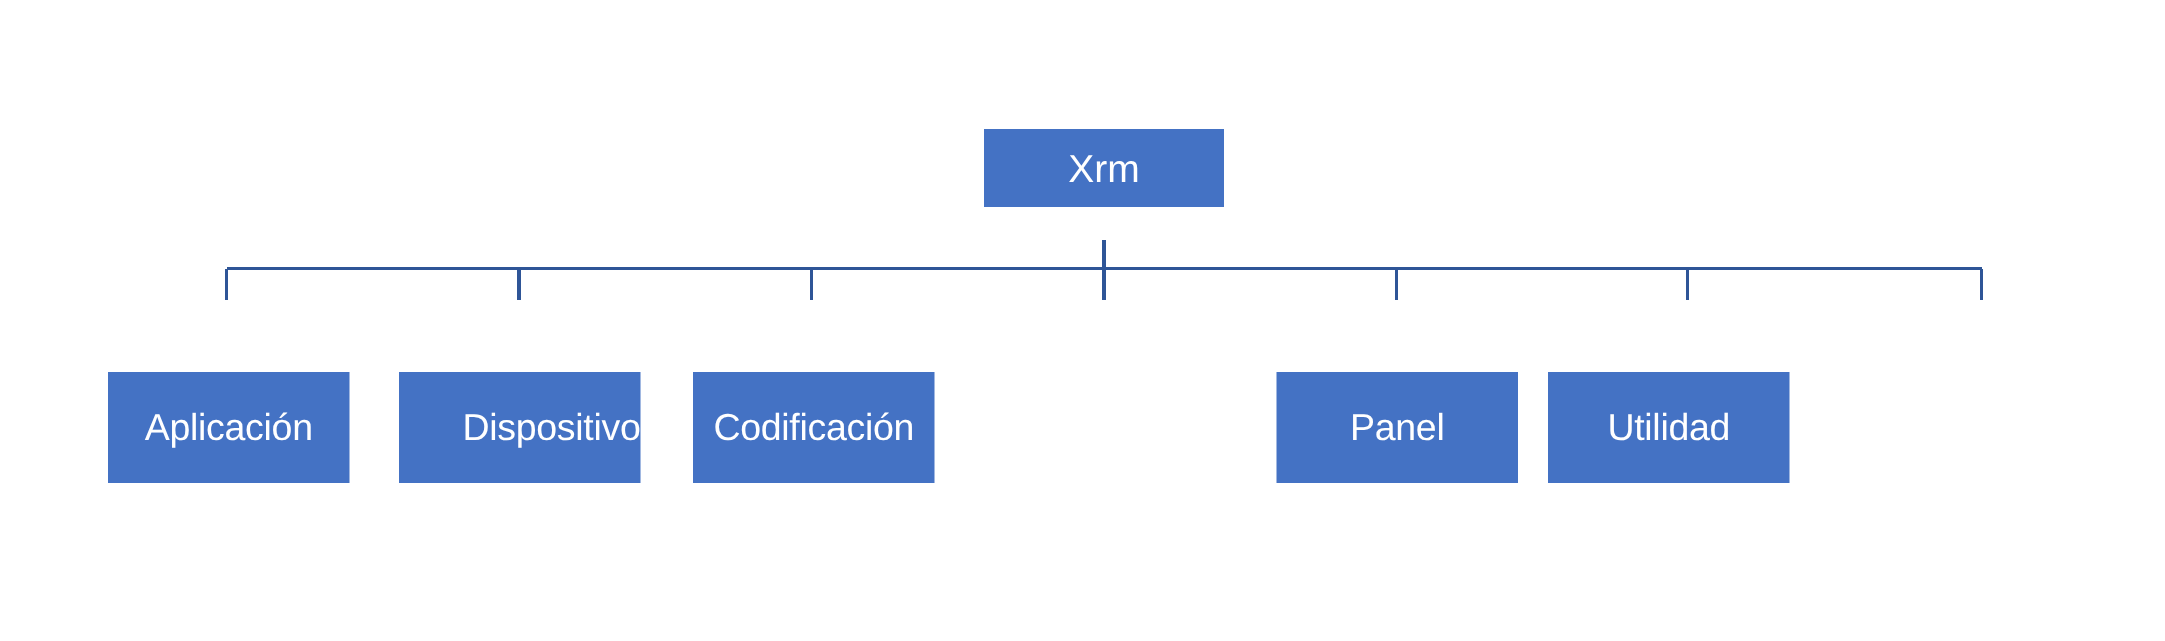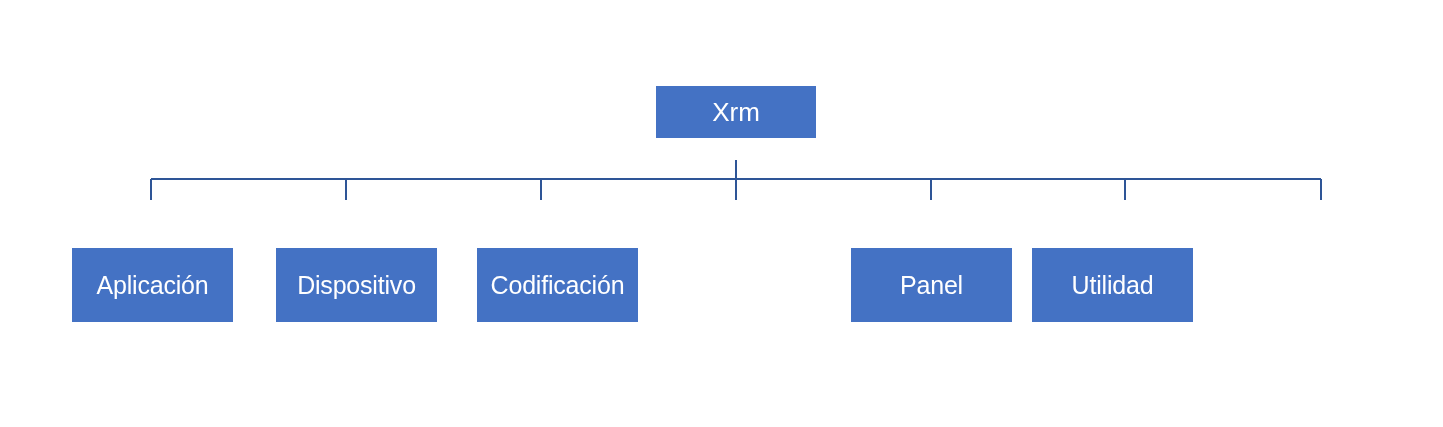--- a/index.html
+++ b/index.html
@@ -56,22 +56,22 @@
     width: 161px;
     height: 74px;
     font-size: 25px;
     margin-top: 48px;
   }
   .node-child .node-label {
     font-size: 25px;
     letter-spacing: -0.2px;
   }
   #node-child-0 { left: 72px; }
-  #node-child-1 { left: 276px; }
-  #node-child-2 { left: 477px; }
+  #node-child-1 { left: 266px; justify-content: flex-end; }
+  #node-child-2 { left: 462px; }
   #node-child-3 { left: 656px; }
   #node-child-4 { left: 851px; }
   #node-child-5 { left: 1032px; }
   #node-child-6 { left: 1240px; }
 </style>
 </head>
 <body>
 
 <div id="diagram-canvas">
 

